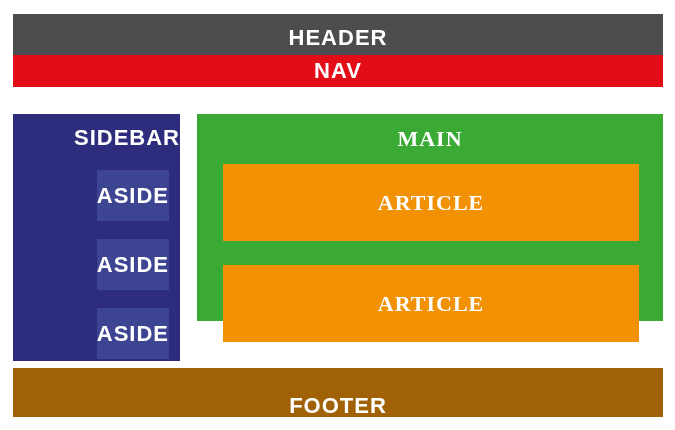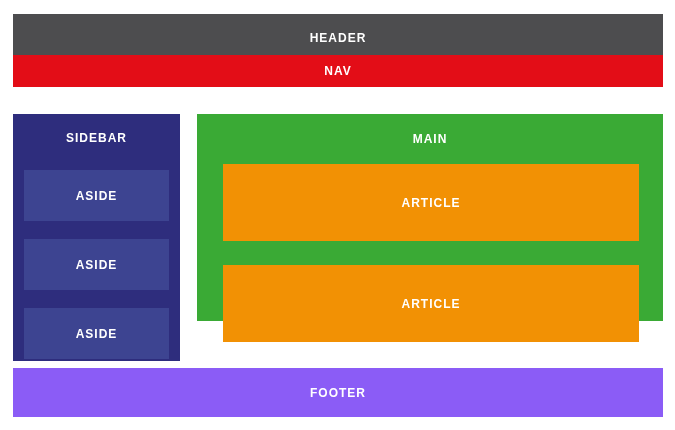--- a/index.html
+++ b/index.html
@@ -15,42 +15,42 @@
   }
   .block, .section {
     position: absolute;
     display: flex;
     align-items: center;
     justify-content: center;
   }
   .label {
     color: #ffffff;
     font-weight: 800;
-    font-size: 12px;
+    font-size: 22px;
     letter-spacing: 1px;
     line-height: 1;
     -webkit-font-smoothing: antialiased;
   }
   
   .header { left: 13px; top: 14px;  width: 650px; height: 48px; background: #4d4d4f; }
   .nav    { left: 13px; top: 55px;  width: 650px; height: 32px; background: #e30d17; }
   .footer { left: 13px; top: 368px; width: 650px; height: 49px; background: #1272b5; }
 
   
   .sidebar {
     position: absolute;
     left: 13px; top: 114px; width: 167px; height: 247px;
     background: #2e2d7d;
-    display: flex; flex-direction: column;
+    display: flex; flex-direction: column; align-items: flex-end;
   }
   .main {
     position: absolute;
     left: 197px; top: 114px; width: 466px; height: 207px;
     background: #3aaa35;
-    display: flex; flex-direction: column;
+    display: flex; flex-direction: column; font-family: Liberation Serif, serif;
   }
   .section-title {
     height: 48px;
     display: flex; align-items: center; justify-content: center;
     flex: none;
   }
   .main .section-title { height: 50px; }
   .aside {
     flex: none;
     height: 51px;
@@ -99,17 +99,17 @@
       <span class="label">MAIN</span>
     </div>
     <div class="article" style="background: rgb(242, 145, 4);">
       <span class="label">ARTICLE</span>
     </div>
     <div class="article" style="background: rgb(242, 145, 4);">
       <span class="label">ARTICLE</span>
     </div>
   </div>
 
-  <div class="block footer" style="background: #8b5cf6;">
+  <div class="block footer" style="background: #a16207; align-items: flex-end;">
     <span class="label">FOOTER</span>
   </div>
 
 </div>
 
 </body></html>

